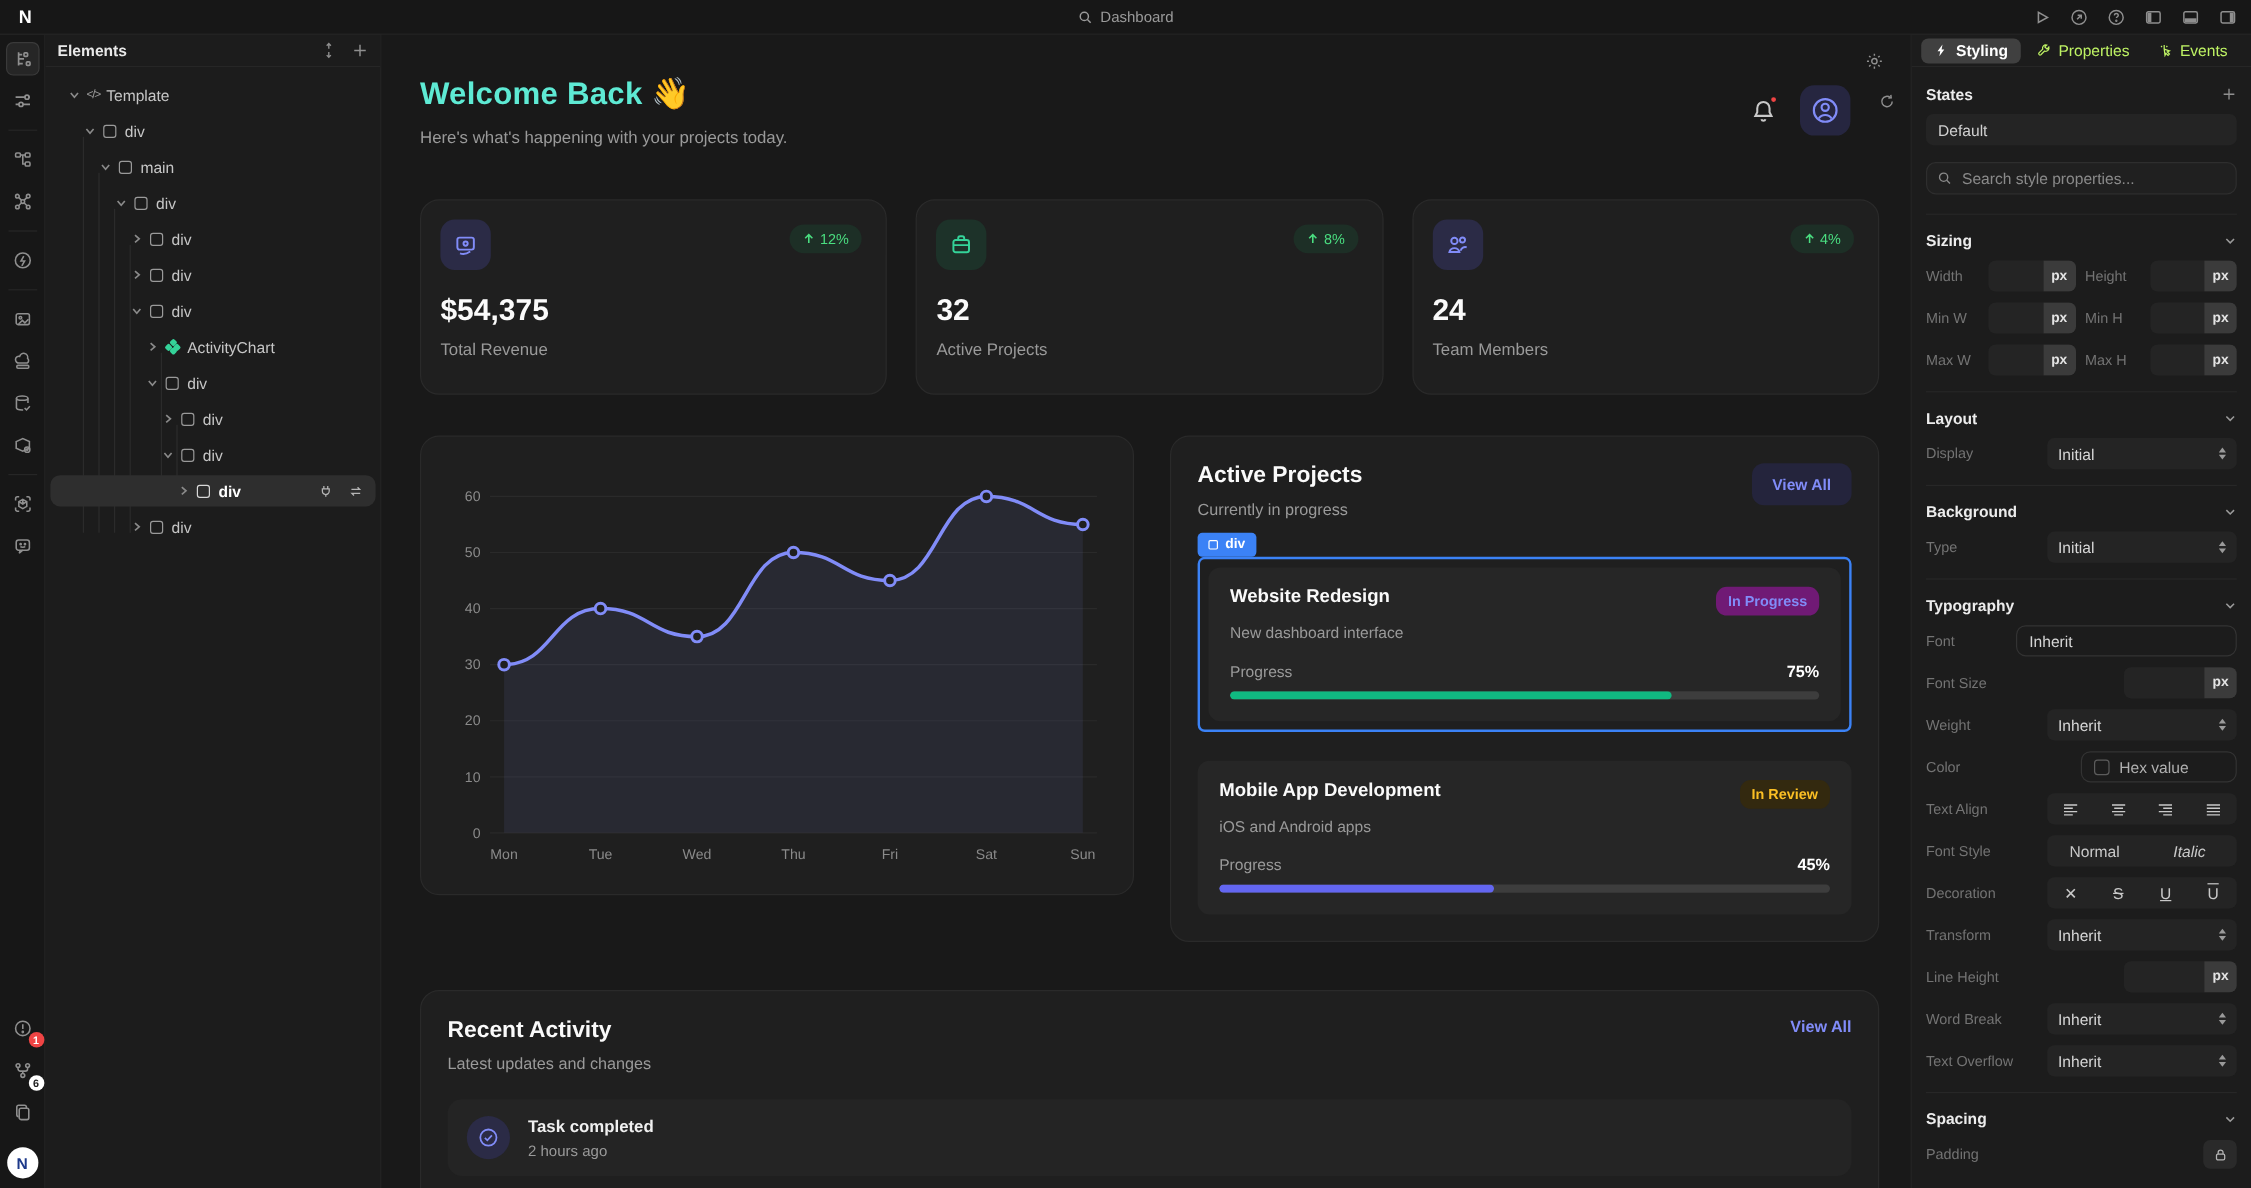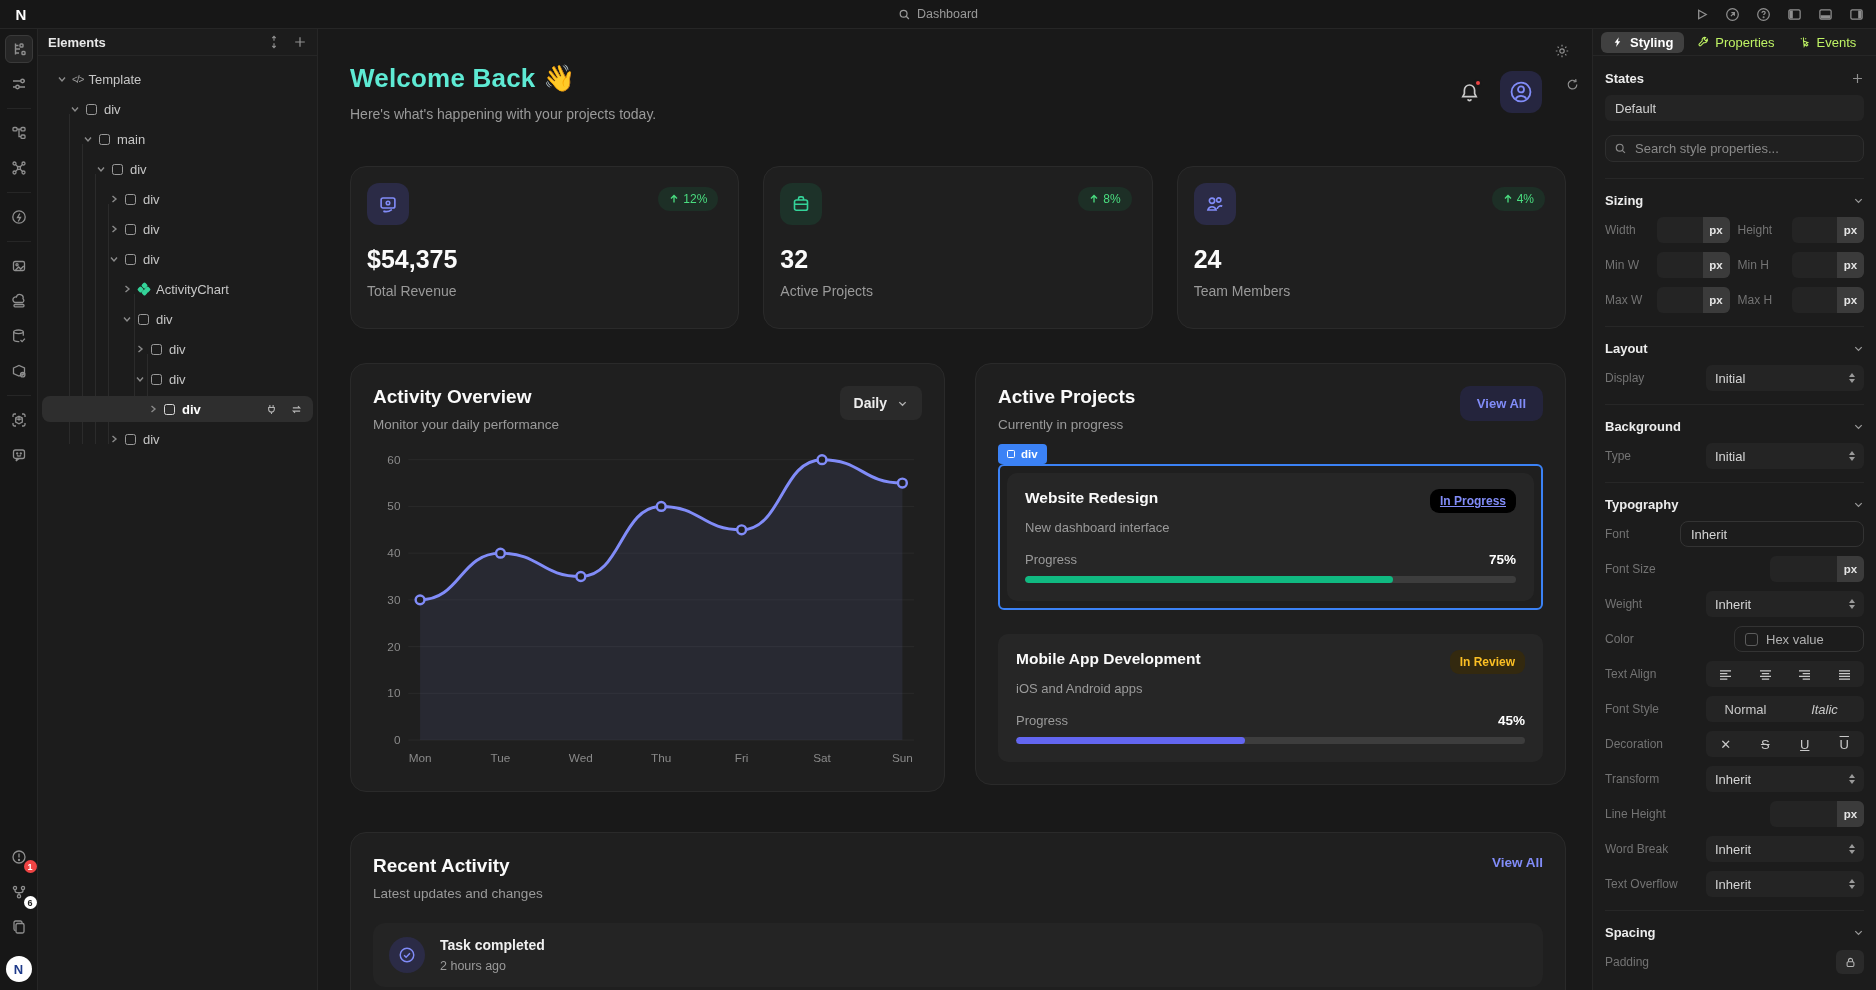--- a/index.html
+++ b/index.html
@@ -100,21 +100,21 @@
   .sel-tag { margin-top:12px; display:inline-flex; align-items:center; gap:6px; background:#3b82f6; color:#fff;
     font-size:11.5px; font-weight:bold; padding:4px 9px; border-radius:4px; }
   .sel-tag .tbox { width:8px; height:8px; border:1.4px solid #fff; border-radius:1.5px; }
   .sel-wrap { border:2px solid #3b82f6; border-radius:6px; padding:7px; }
 
   .proj { background:#262626; border-radius:10px; padding:16px 18px 18px; }
   .proj-top { display:flex; justify-content:space-between; align-items:flex-start; }
   .proj h3 { font-size:15.5px; font-weight:bold; color:#fafafa; }
   .proj-desc { margin-top:7px; font-size:13px; color:#9a9a9a; }
   .status { font-size:12px; font-weight:bold; border-radius:9px; padding:5px 10px; }
-  .status.indigo { background:#000000; color:#818cf8;text-decoration:underline; }
+  .status.indigo { background:#701a75; color:#818cf8; }
   .status.yellow { background:#33290f; color:#fbbf24; }
   .prog-row { display:flex; justify-content:space-between; align-items:center; margin-top:17px; }
   .prog-label { font-size:13px; color:#9a9a9a; }
   .prog-pct { font-size:13.5px; font-weight:bold; color:#fff; }
   .bar { height:7px; background:#3d3d3d; border-radius:4px; margin-top:9px; overflow:hidden; }
   .bar .fill { height:100%; border-radius:4px; }
   .fill.green { background:#10b981; }
   .fill.indigo { background:#6366f1; }
   .proj2 { margin-top:24px; }
 
@@ -581,32 +581,20 @@
             <span>4%</span>
           </div>
           <div class="stat-value">24</div>
           <div class="stat-label">Team Members</div>
         </div>
       </div>
 
       <div class="row2">
 
         <div class="card">
-          <div class="card-head">
-            <div>
-              <h2>Activity Overview</h2>
-              <div class="card-sub">Monitor your daily performance</div>
-            </div>
-            <div class="daily-btn">
-              <span>Daily</span>
-              <svg width="11" height="11" viewBox="0 0 12 12" fill="none" stroke="#b0b0b0" stroke-width="1.5">
-                  <path d="M2.5 4.5 6 8l3.5-3.5"></path>
-                </svg>
-            </div>
-          </div>
           <svg viewBox="0 0 560 332" style="width:100%; margin-top:12px;">
               <line x1="36" y1="302" x2="552" y2="302" stroke="#2a2a2a" stroke-width="1"></line>
               <text x="28" y="306" fill="#8a8a8a" font-size="12" text-anchor="end" font-family="Liberation Sans, sans-serif">0</text>
               <line x1="36" y1="254.33333333333334" x2="552" y2="254.33333333333334" stroke="#2a2a2a" stroke-width="1"></line>
               <text x="28" y="258.33333333333337" fill="#8a8a8a" font-size="12" text-anchor="end" font-family="Liberation Sans, sans-serif">10</text>
               <line x1="36" y1="206.66666666666669" x2="552" y2="206.66666666666669" stroke="#2a2a2a" stroke-width="1"></line>
               <text x="28" y="210.66666666666669" fill="#8a8a8a" font-size="12" text-anchor="end" font-family="Liberation Sans, sans-serif">20</text>
               <line x1="36" y1="159" x2="552" y2="159" stroke="#2a2a2a" stroke-width="1"></line>
               <text x="28" y="163" fill="#8a8a8a" font-size="12" text-anchor="end" font-family="Liberation Sans, sans-serif">30</text>
               <line x1="36" y1="111.33333333333334" x2="552" y2="111.33333333333334" stroke="#2a2a2a" stroke-width="1"></line>

